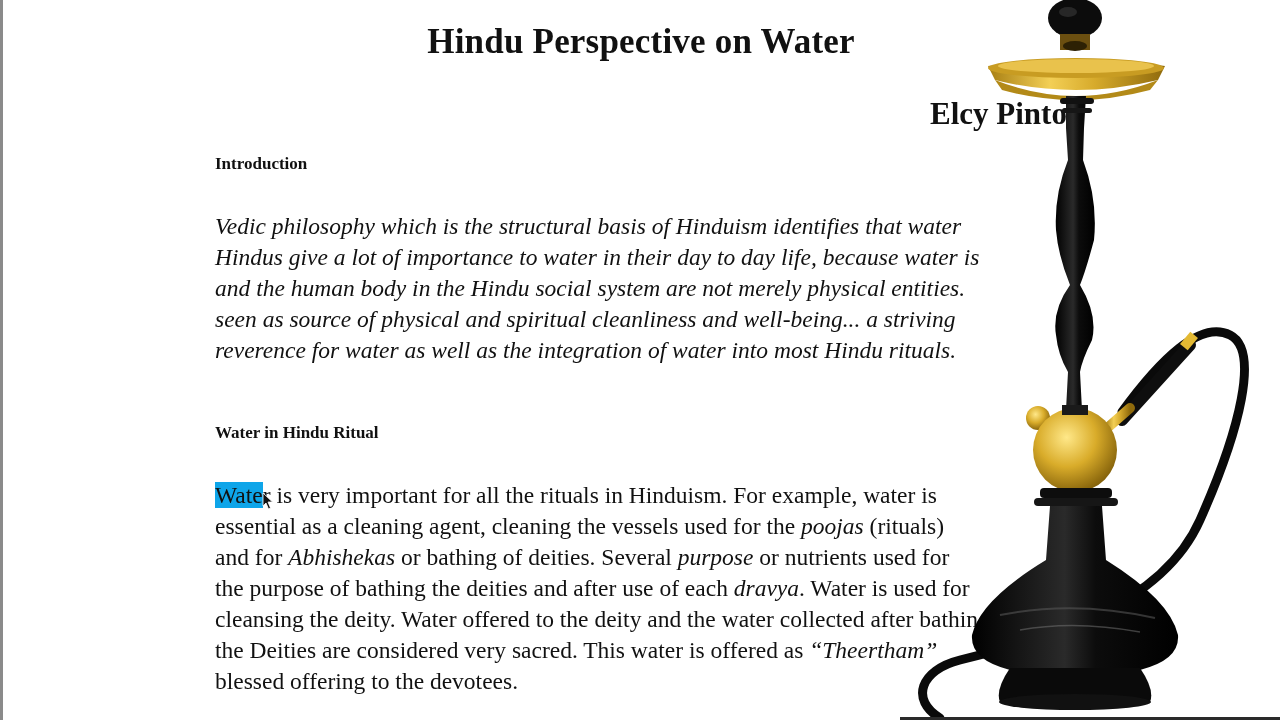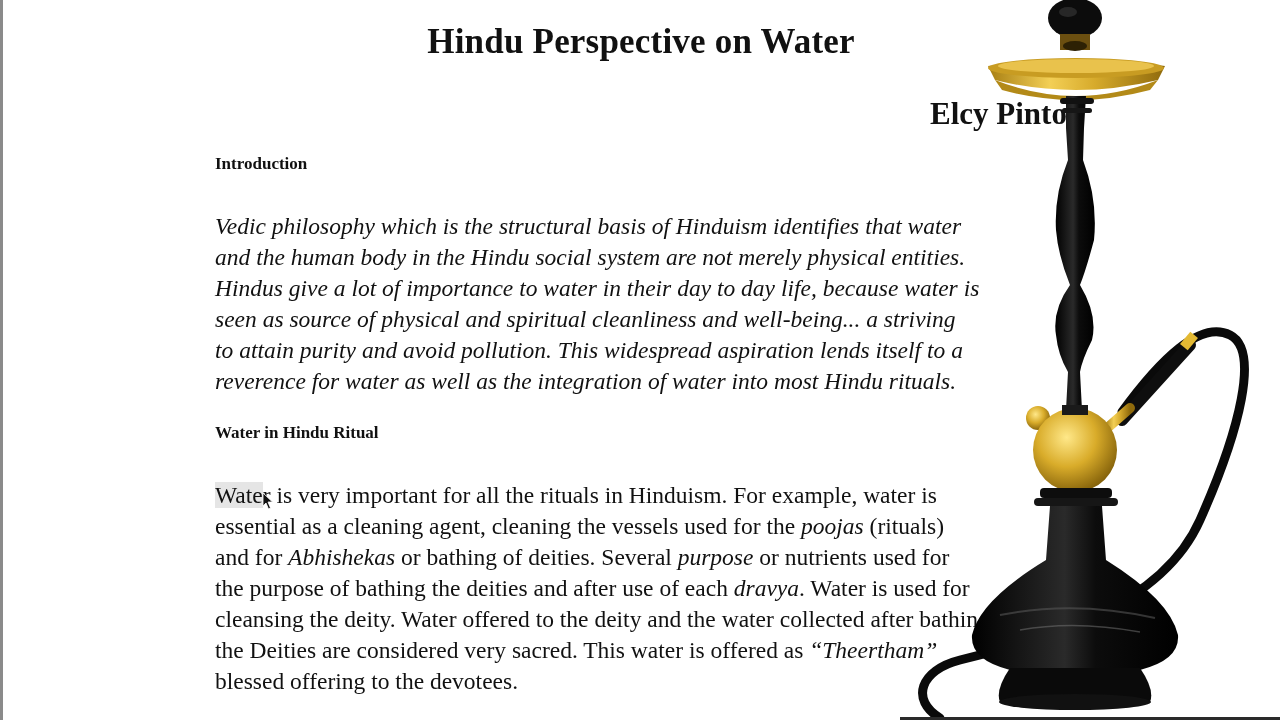--- a/index.html
+++ b/index.html
@@ -32,21 +32,21 @@
     .h-intro { top: 154px; }
     .h-ritual { top: 423px; }
     .para {
       position: absolute; left: 215px; width: 900px;
       font-size: 23.5px; line-height: 31px;
     }
     .para .line { display: block; white-space: nowrap; }
     .p-intro { top: 211px; font-style: italic; }
     .p-ritual { top: 480px; }
     .sel {
-      background: #e5e5e5;
+      background: #0ea5e9;
     }
     .cursor-icon {
       position: absolute; left: 262px; top: 492px; width: 12px; height: 18px;
     }
     .hookah {
       position: absolute; left: 900px; top: 0; width: 380px; height: 720px;
       pointer-events: none;
     }
   </style>
 </head>
@@ -54,24 +54,23 @@
 
 <div class="left-border"></div>
 
 <div class="doc">
   <div class="title">Hindu Perspective on Water</div>
   <div class="author">Elcy Pinto</div>
 
   <div class="heading h-intro">Introduction</div>
   <div class="para p-intro">
     <span class="line">Vedic philosophy which is the structural basis of Hinduism identifies that water</span>
+    <span class="line">Hindus give a lot of importance to water in their day to day life, because water is</span>
     <span class="line">and the human body in the Hindu social system are not merely physical entities.</span>
-    <span class="line">Hindus give a lot of importance to water in their day to day life, because water is</span>
     <span class="line">seen as source of physical and spiritual cleanliness and well-being... a striving</span>
-    <span class="line">to attain purity and avoid pollution. This widespread aspiration lends itself to a</span>
     <span class="line">reverence for water as well as the integration of water into most Hindu rituals.</span>
   </div>
 
   <div class="heading h-ritual">Water in Hindu Ritual</div>
   <div class="para p-ritual" id="ritual-para">
     <span class="line"><span class="sel">Wate</span><span><span>r is very important for all the rituals in Hinduism. For example, water is</span></span></span>
     <span class="line"><span>essential as a cleaning agent, cleaning the vessels used for the </span><em>poojas</em><span> (rituals)</span></span>
     <span class="line"><span>and for </span><em>Abhishekas</em><span> or bathing of deities. Several </span><em>purpose</em><span> or nutrients used for</span></span>
     <span class="line"><span>the purpose of bathing the deities and after use of each </span><em>dravya</em><span>. Water is used for</span></span>
     <span class="line"><span>cleansing the deity. Water offered to the deity and the water collected after bathing</span></span>

